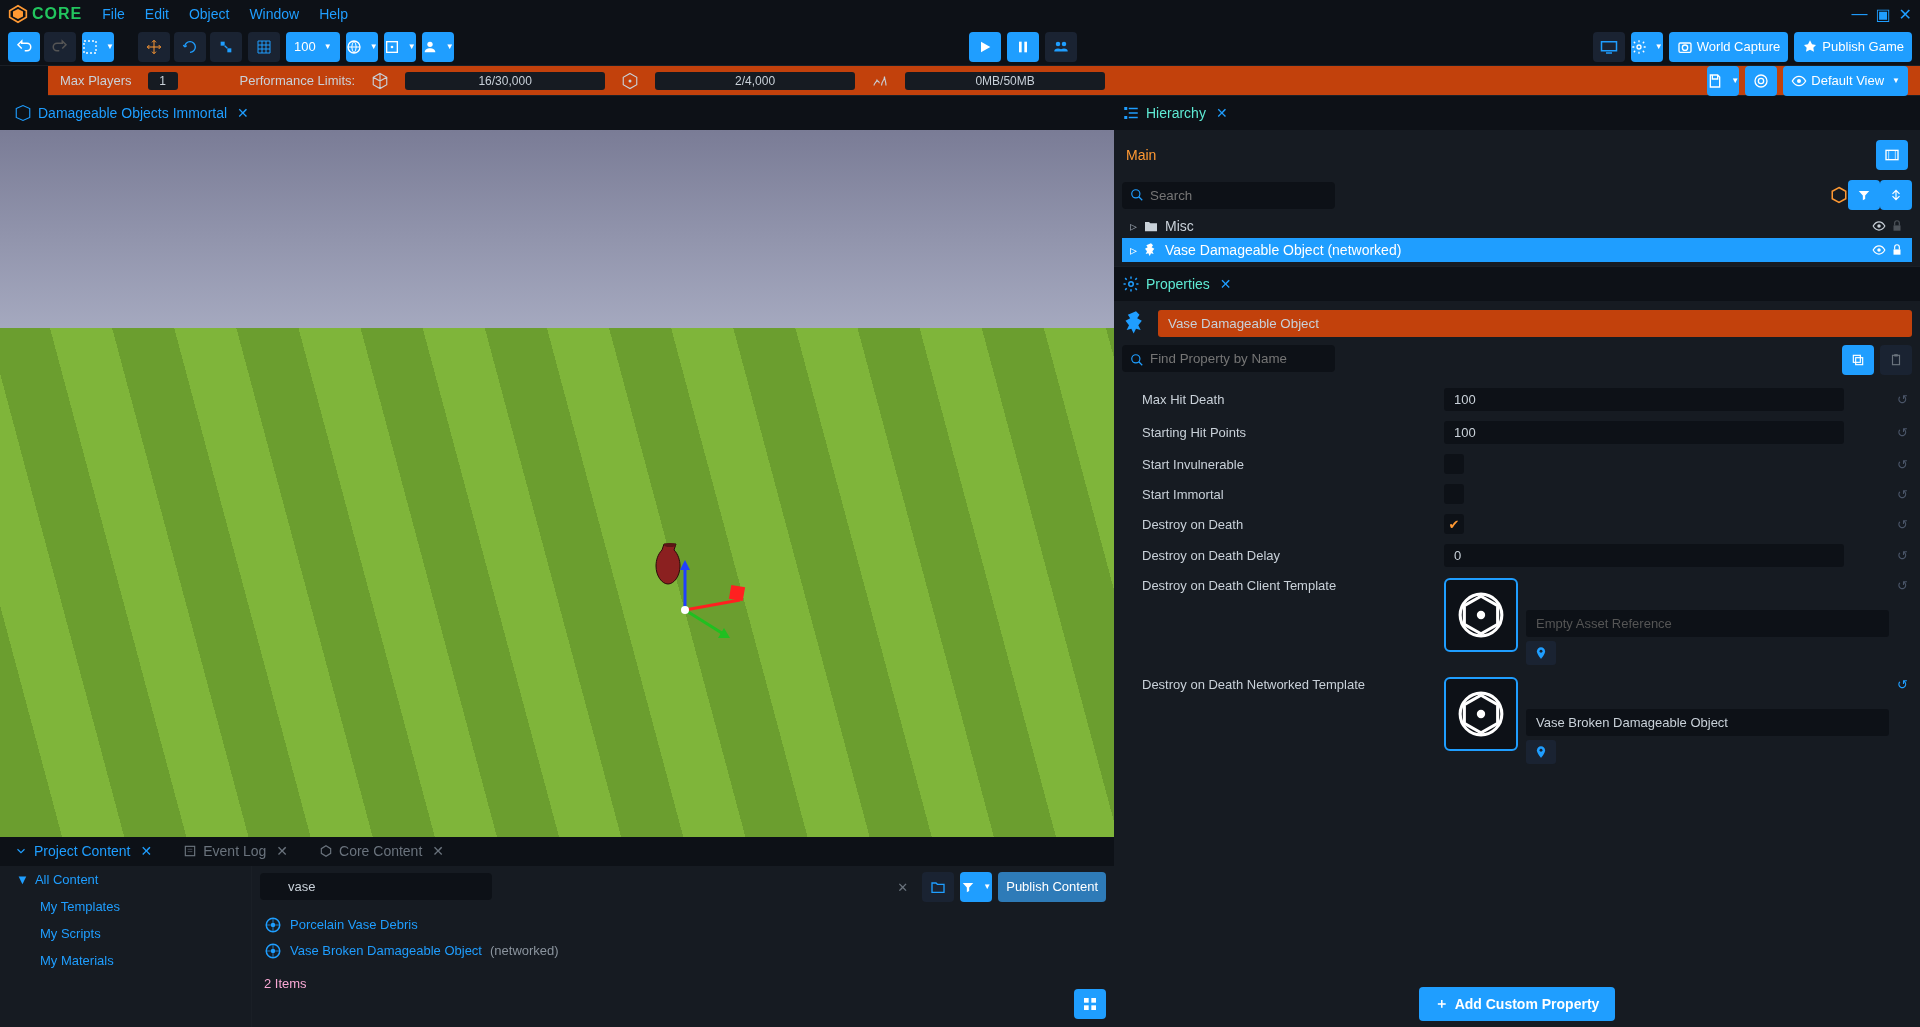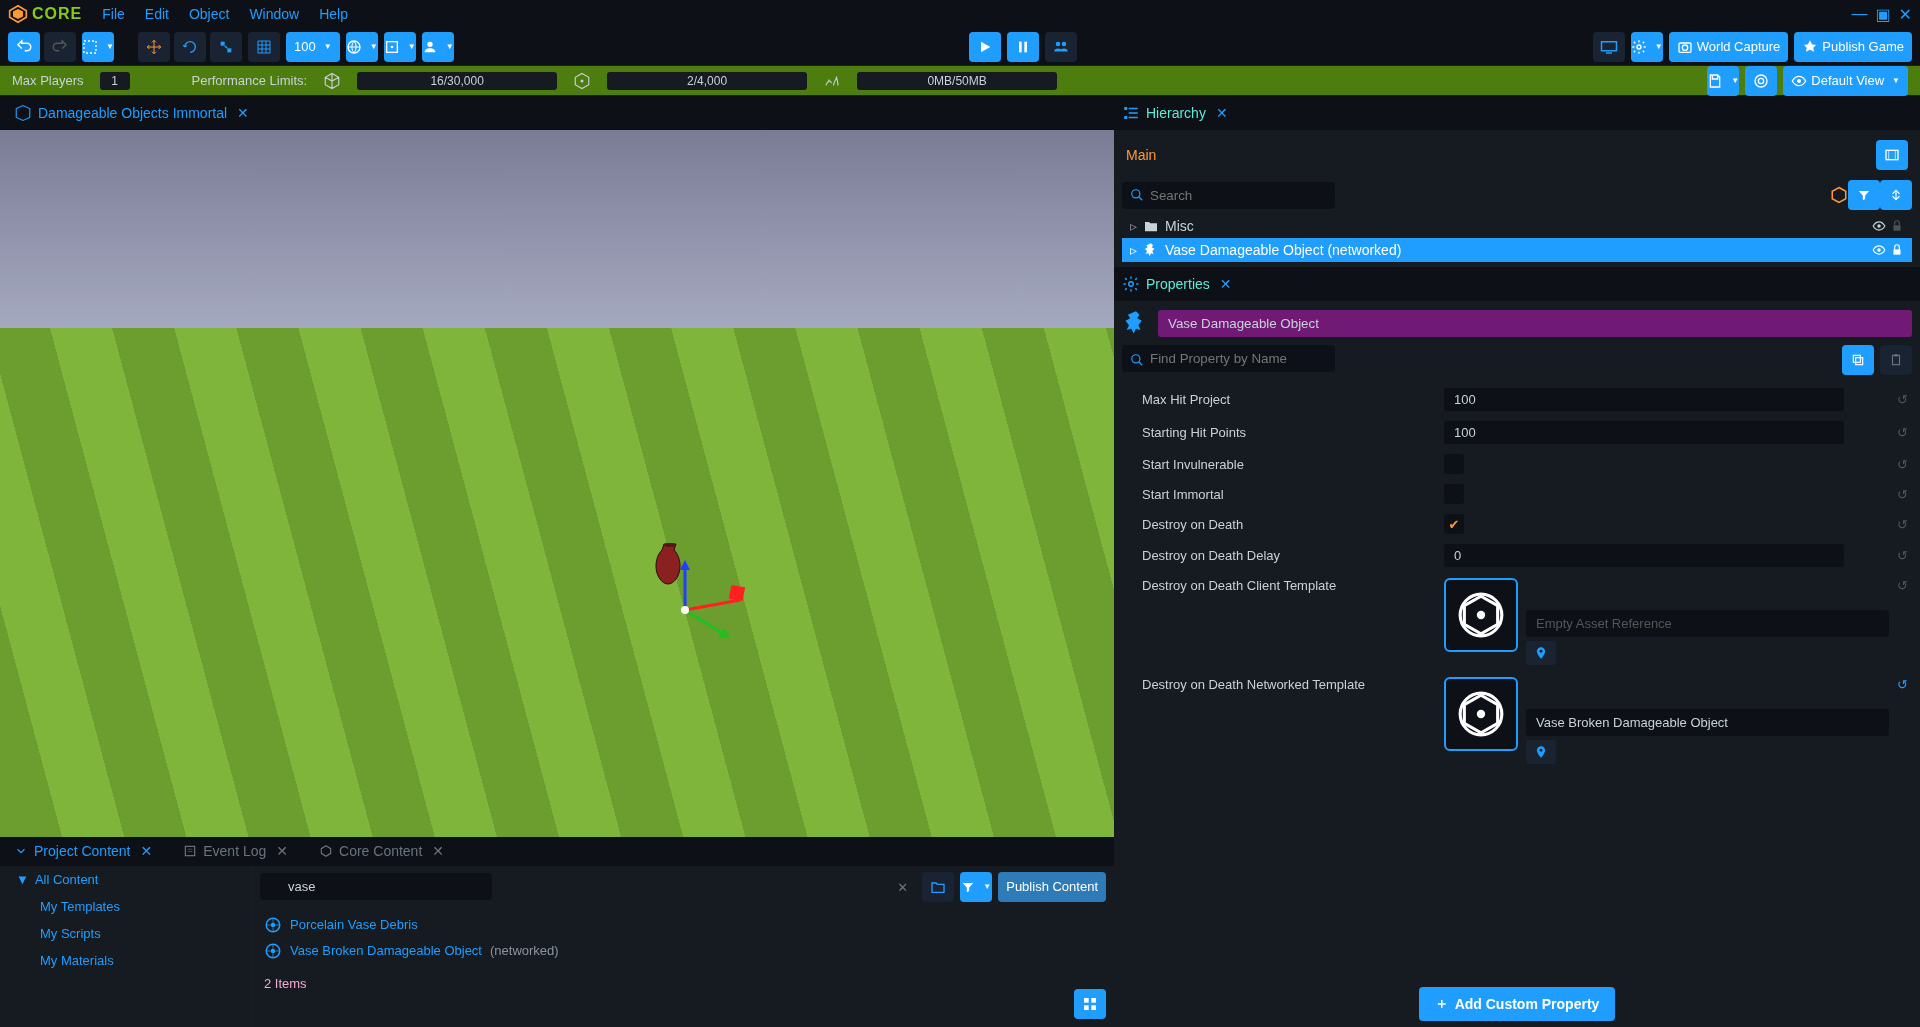--- a/index.html
+++ b/index.html
@@ -1,34 +1,34 @@
 <!DOCTYPE html>
 <html><head>
 <meta charset="utf-8">
 <style>
 * { box-sizing: border-box; margin: 0; padding: 0; font-family: -apple-system, BlinkMacSystemFont, "Segoe UI", Arial, sans-serif; }
 body { background: #0d1117; color: #c9d1d9; font-size: 13px; overflow: hidden; width: 1920px; height: 1027px; }
 .title-bar { height: 28px; background: #0d1117; display: flex; align-items: center; padding: 0 8px; }
 .logo { display: flex; align-items: center; gap: 4px; margin-right: 20px; }
 .logo-icon { width: 20px; height: 20px; }
-.logo-text { color: #84cc16; font-weight: 700; font-size: 16px; letter-spacing: 1px; }
+.logo-text { color: #22c55e; font-weight: 700; font-size: 16px; letter-spacing: 1px; }
 .menu-bar { display: flex; gap: 20px; }
 .menu-item { color: #1f9eff; font-size: 14px; cursor: pointer; }
 .window-controls { margin-left: auto; display: flex; gap: 8px; }
 .win-ctrl { color: #1f9eff; font-size: 16px; cursor: pointer; }
 .toolbar { height: 38px; background: #0d1117; display: flex; align-items: center; padding: 0 8px; gap: 6px; border-bottom: 1px solid #1a1f26; }
 .btn { background: #1f9eff; color: #fff; border: none; border-radius: 4px; height: 30px; display: inline-flex; align-items: center; justify-content: center; padding: 0 8px; cursor: pointer; font-size: 13px; gap: 4px; }
 .btn-dark { background: #1a2332; color: #8b949e; }
 .btn-icon { width: 32px; padding: 0; }
 .btn-dropdown::after { content: "▼"; font-size: 8px; margin-left: 4px; }
 .btn.disabled { background: #1a2332; color: #555; }
 .toolbar-group { display: flex; gap: 4px; align-items: center; }
 .spacer { flex: 1; }
 .spacer-sm { width: 12px; }
-.stats-bar { height: 30px; background: #4d7c0f; display: flex; align-items: center; padding: 0 12px; gap: 16px; font-size: 13px; color: #c9d1d9; border-bottom: 1px solid #1a1f26; }
+.stats-bar { height: 30px; background: #c2410c; display: flex; align-items: center; padding: 0 12px; gap: 16px; font-size: 13px; color: #c9d1d9; border-bottom: 1px solid #1a1f26; margin-left: 48px; }
 .stat-label { color: #c9d1d9; }
 .stat-box { background: #161b22; border-radius: 3px; padding: 2px 4px; text-align: center; font-size: 12px; }
 .stat-wide { width: 200px; padding: 2px 8px; display:flex; justify-content:center; }
 .stats-right { margin-left: auto; display: flex; gap: 6px; }
 .main-area { display: flex; height: calc(100% - 96px); }
 .left-pane { width: 1114px; display: flex; flex-direction: column; }
 .right-pane { flex: 1; display: flex; flex-direction: column; background: #161b22; }
 .tab-bar { height: 34px; background: #0d1117; display: flex; align-items: center; padding: 0 6px; }
 .tab { display: flex; align-items: center; gap: 6px; padding: 4px 8px; color: #1f9eff; font-size: 14px; }
 .tab-close { color: #1f9eff; cursor: pointer; font-size: 14px; margin-left: 4px; }
@@ -59,21 +59,21 @@
 .panel-title { color: #5eead4; font-size: 14px; }
 .hierarchy-section { padding: 4px 8px; }
 .section-label { color: #ff9933; font-size: 14px; padding: 6px 4px; display: flex; justify-content: space-between; align-items: center; text-align: right; }
 .hierarchy-search { display: flex; gap: 0; padding: 4px 0; align-items: center; }
 .hier-input { flex: 1; background: #0d1117; border: none; border-radius: 4px; padding: 6px 8px 6px 28px; color: #c9d1d9; }
 .tree-row { display: flex; align-items: center; gap: 6px; padding: 4px 8px; font-size: 14px; }
 .tree-row.selected { background: #1f9eff; color: #fff; }
 .tree-row .vis { margin-left: auto; display: flex; gap: 4px; }
 .properties-panel { flex: 1; display: flex; flex-direction: column; background: #161b22; border-top: 1px solid #1a1f26; }
 .prop-name-row { display: flex; align-items: center; gap: 8px; padding: 8px; }
-.prop-name-input { flex: 1; background: #701a75; border: none; padding: 6px 10px; color: #c9d1d9; border-radius: 3px; }
+.prop-name-input { flex: 1; background: #c2410c; border: none; padding: 6px 10px; color: #c9d1d9; border-radius: 3px; }
 .prop-search-row { display: flex; gap: 6px; padding: 0 8px 8px; }
 .prop-list { flex: 1; overflow-y: auto; }
 .prop-row { display: flex; align-items: center; padding: 5px 12px; gap: 8px; min-height: 28px; }
 .prop-label { width: 310px; color: #c9d1d9; padding-left: 16px; }
 .prop-value { background: #0d1117; border-radius: 3px; padding: 4px 10px; flex: 0 0 400px; color: #c9d1d9; }
 .prop-check { width: 20px; height: 20px; background: #0d1117; border-radius: 3px; display: flex; align-items: center; justify-content: center; color: #ff9933; }
 .prop-reset { color: #4a5568; margin-left: auto; cursor: pointer; }
 .template-slot { width: 74px; height: 74px; background: #0d1117; border: 2px solid #1f9eff; border-radius: 6px; display: flex; align-items: center; justify-content: center; }
 .template-row { display: flex; align-items: flex-start; padding: 6px 12px; gap: 8px; }
 .template-right { display: flex; flex-direction: column; gap: 4px; flex: 1; }
@@ -516,21 +516,21 @@
           </button>
         <button class="btn btn-icon btn-dark">
             <svg width="14" height="14" viewBox="0 0 24 24">
               <rect x="6" y="4" width="12" height="16" fill="none" stroke="#6a737d" stroke-width="2"></rect>
               <rect x="9" y="2" width="6" height="4" fill="#6a737d"></rect>
             </svg>
           </button>
       </div>
       <div class="prop-list">
         <div class="prop-row">
-          <span class="prop-label">Max Hit Project</span>
+          <span class="prop-label">Max Hit Death</span>
           <span class="prop-value">100</span>
           <span class="prop-reset">↺</span>
         </div>
         <div class="prop-row">
           <span class="prop-label">Starting Hit Points</span>
           <span class="prop-value">100</span>
           <span class="prop-reset">↺</span>
         </div>
         <div class="prop-row">
           <span class="prop-label">Start Invulnerable</span>

